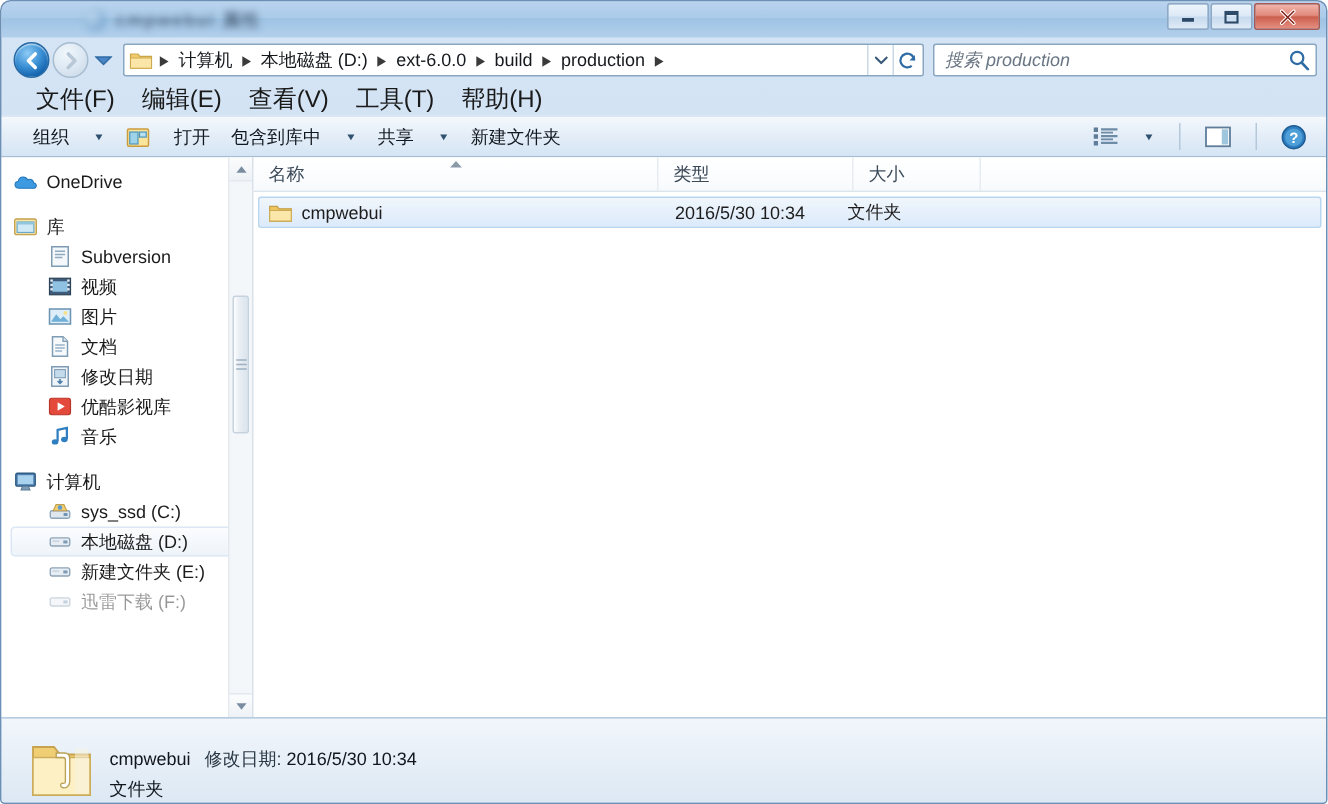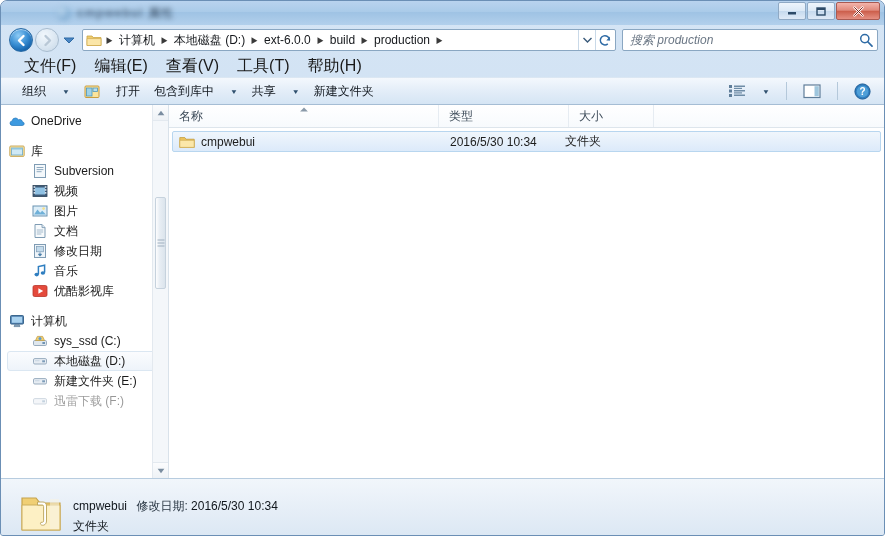--- a/index.html
+++ b/index.html
@@ -520,33 +520,33 @@
         <svg class="ico" viewBox="0 0 16 16">
           <rect x="2.5" y="1.5" width="11" height="13" fill="#eef4f9" stroke="#7f9cb4" stroke-width="1"></rect>
           <rect x="4.4" y="3.4" width="7.2" height="5.4" fill="#c4dbec" stroke="#7f9cb4" stroke-width=".7"></rect>
           <path d="M8 9.6 L8 12.4 M6.4 11 L8 12.6 L9.6 11" stroke="#4b7fa8" stroke-width="1.1" fill="none"></path>
         </svg>
         <span>修改日期</span>
       </div>
 
       <div class="snode child">
         <svg class="ico" viewBox="0 0 16 16">
+          <rect x="1" y="2.5" width="14" height="11" rx="1.6" fill="#e44a3c" stroke="#b8352a" stroke-width=".8"></rect>
+          <path d="M6.4 5.2 L11.2 8 L6.4 10.8 Z" fill="#ffffff"></path>
+        </svg>
+        <span>优酷影视库</span>
+      </div>
+
+      <div class="snode child">
+        <svg class="ico" viewBox="0 0 16 16">
           <path d="M6.4 11.2 V3.6 L12.6 2.2 V9.6" fill="none" stroke="#2f7ec0" stroke-width="1.5"></path>
           <ellipse cx="4.7" cy="11.6" rx="2.2" ry="1.8" fill="#2f7ec0"></ellipse>
           <ellipse cx="10.9" cy="10" rx="2.2" ry="1.8" fill="#2f7ec0"></ellipse>
         </svg>
         <span>音乐</span>
-      </div>
-
-      <div class="snode child">
-        <svg class="ico" viewBox="0 0 16 16">
-          <rect x="1" y="2.5" width="14" height="11" rx="1.6" fill="#e44a3c" stroke="#b8352a" stroke-width=".8"></rect>
-          <path d="M6.4 5.2 L11.2 8 L6.4 10.8 Z" fill="#ffffff"></path>
-        </svg>
-        <span>优酷影视库</span>
       </div>
 
       <div class="sgap"></div>
 
       <div class="snode">
         <svg class="ico" viewBox="0 0 16 16">
           <rect x="1.5" y="2.5" width="13" height="8.6" rx="1" fill="#4f7fae" stroke="#2f5c84" stroke-width=".9"></rect>
           <rect x="2.8" y="3.8" width="10.4" height="6" fill="#a9d2ef"></rect>
           <path d="M5 13.6 H11 L10 11.2 H6 Z" fill="#7f9cb4" stroke="#5b7b97" stroke-width=".7"></path>
         </svg>

